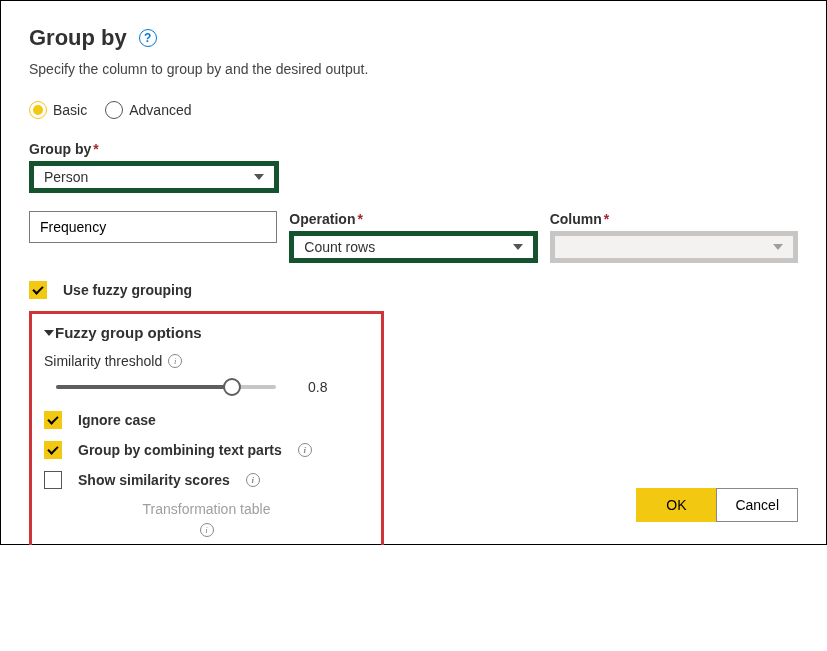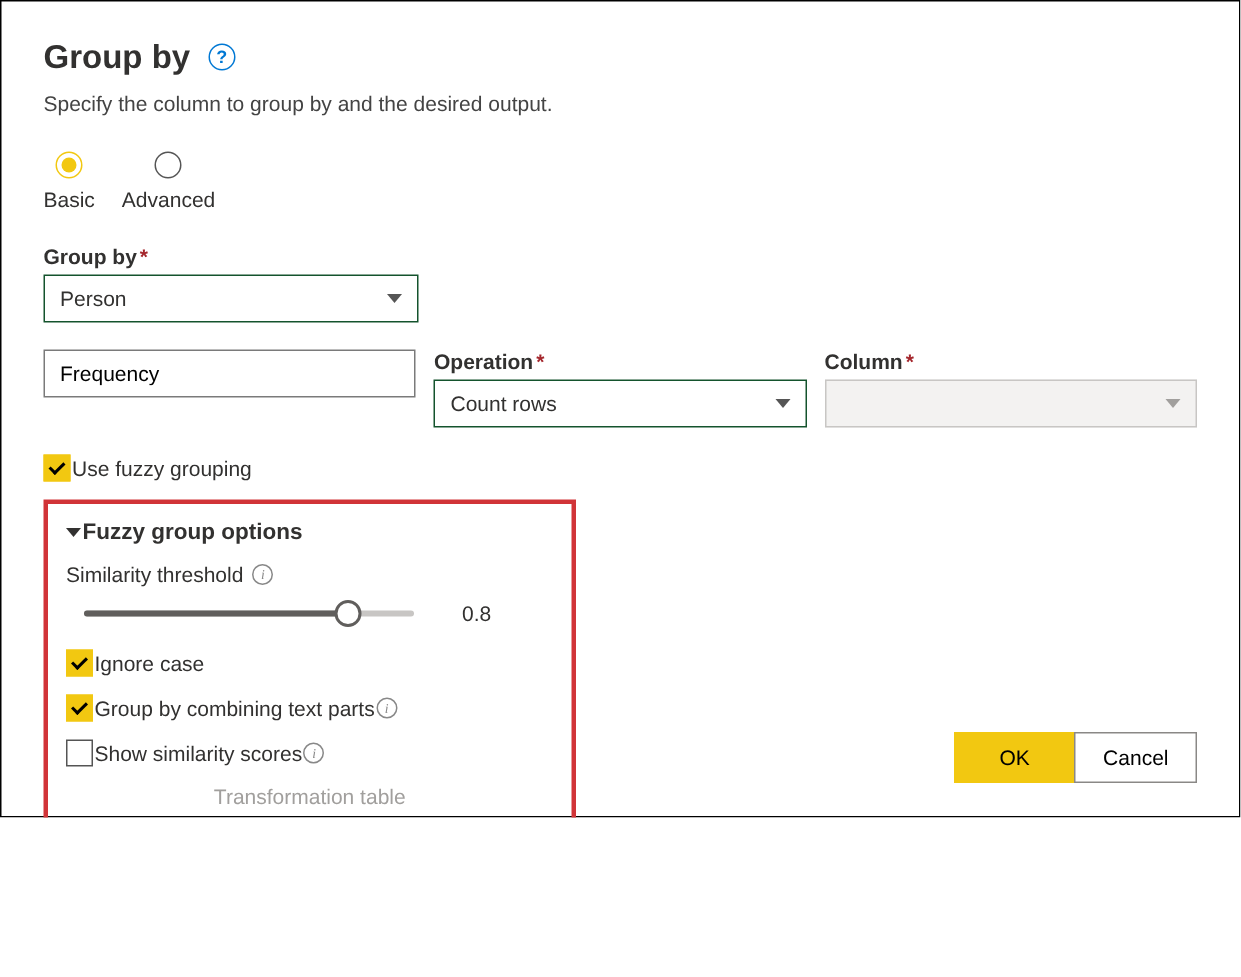--- a/index.html
+++ b/index.html
@@ -10,47 +10,47 @@
       height: 545px;
       padding: 24px 28px;
       position: relative;
     }
     .title-row { display: flex; align-items: center; gap: 12px; margin-bottom: 10px; }
     .title { font-size: 22px; font-weight: 600; }
     .help-icon { width: 18px; height: 18px; border: 1.5px solid #0078d4; border-radius: 50%; display: inline-flex; align-items: center; justify-content: center; color: #0078d4; font-size: 12px; font-weight: 600; }
     .subtitle { font-size: 14px; color: #444; margin-bottom: 24px; }
 
     .radio-row { display: flex; gap: 18px; margin-bottom: 22px; }
-    .radio { display: inline-flex; align-items: center; gap: 6px; cursor: pointer; flex-direction: column; }
+    .radio { display: inline-flex; align-items: center; gap: 6px; cursor: pointer; }
     .radio-circle { width: 18px; height: 18px; border-radius: 50%; border: 1px solid #555; background: #fff; display: inline-flex; align-items: center; justify-content: center; }
     .radio.selected .radio-circle { border-color: #f2c811; }
     .radio-dot { width: 10px; height: 10px; border-radius: 50%; background: #f2c811; display: none; }
     .radio.selected .radio-dot { display: block; }
 
     .field-label { font-weight: 600; font-size: 14px; margin-bottom: 4px; display: block; }
     .req { color: #a4262c; margin-left: 2px; }
 
     .select {
-      width: 250px; height: 32px; border: 1px solid #14532d; padding: 0 10px;
+      width: 250px; height: 32px; border: 5px solid #14532d; padding: 0 10px;
       display: flex; align-items: center; justify-content: space-between; background: #fff; cursor: pointer; text-align: right;
     }
     .select.disabled { background: #f3f2f1; border-color: #c8c6c4; color: #a19f9d; }
     .chevron { width: 0; height: 0; border-left: 5px solid transparent; border-right: 5px solid transparent; border-top: 6px solid #555; }
     .select.disabled .chevron { border-top-color: #a19f9d; }
 
     .input {
       width: 250px; height: 32px; border: 1px solid #7a7a7a; padding: 0 10px; font-size: 14px; font-family: inherit;
     }
 
     .group-col { margin-bottom: 18px; }
     .row3 { display: flex; gap: 12px; margin-bottom: 18px; }
     .row3 > div { flex: 1; }
     .row3 .select, .row3 .input { width: 100%; }
 
-    .checkbox-row { display: flex; align-items: center; gap: 1px; margin-bottom: 12px; cursor: pointer; }
+    .checkbox-row { display: flex; align-items: center; gap: 16px; margin-bottom: 12px; cursor: pointer; font-weight: bold; }
     .checkbox {
       width: 18px; height: 18px; border: 1px solid #555; background: #fff; display: inline-flex; align-items: center; justify-content: center;
     }
     .checkbox.checked { background: #f2c811; border-color: #f2c811; }
     .checkmark { display: none; width: 10px; height: 6px; border-left: 2px solid #000; border-bottom: 2px solid #000; transform: rotate(-45deg); margin-top: -3px; }
     .checkbox.checked .checkmark { display: block; }
 
     .highlight-box {
       border: 3px solid #d13438;
       padding: 10px 12px 18px;

